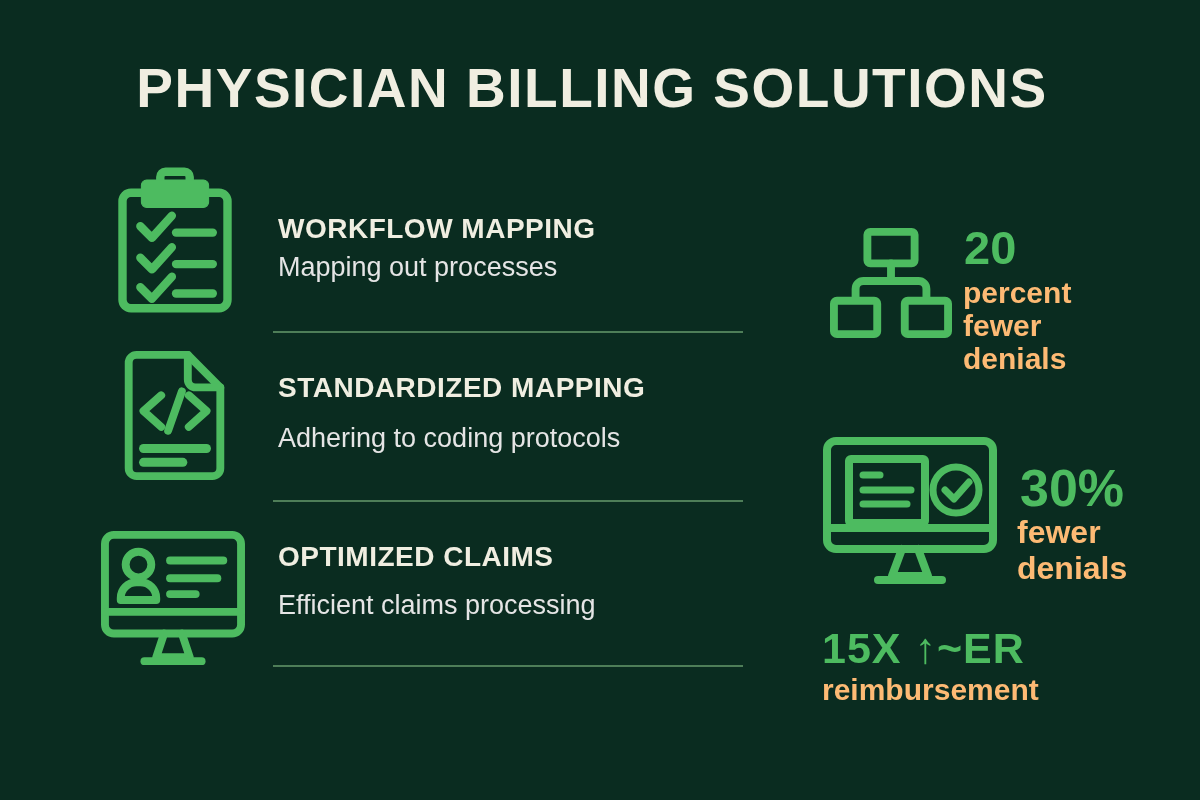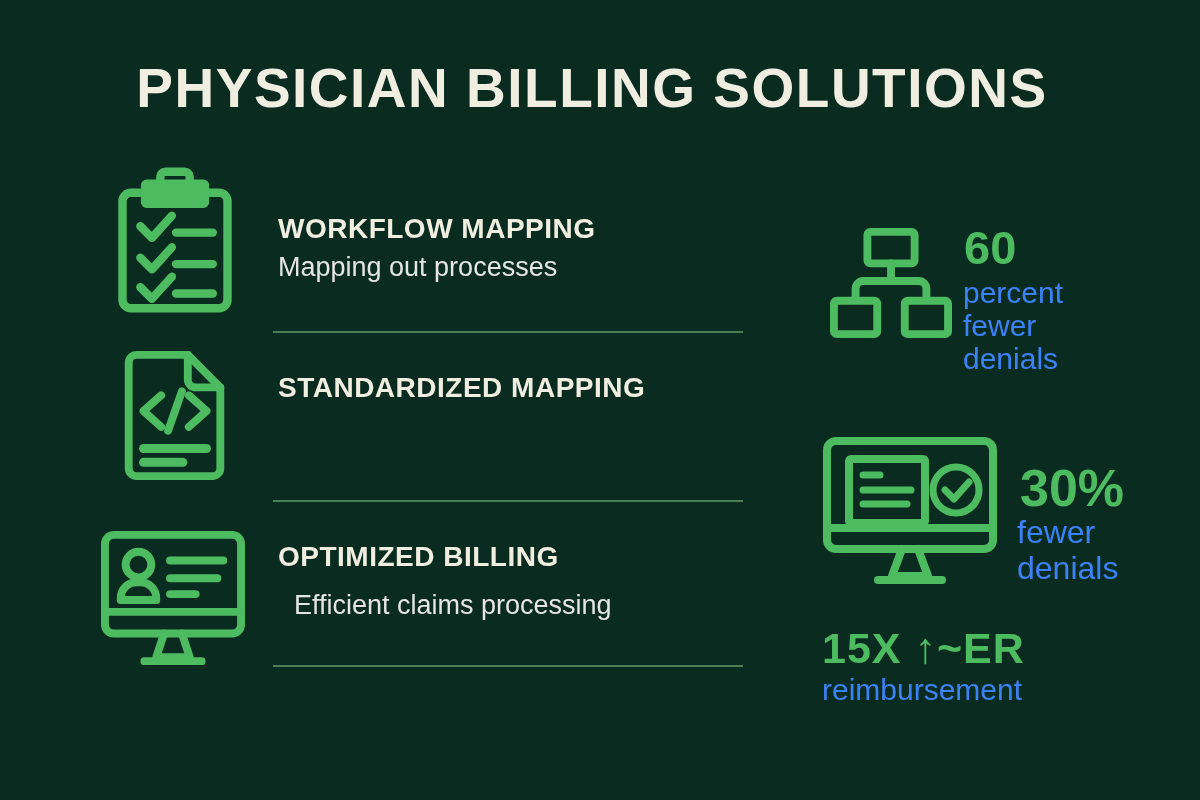--- a/index.html
+++ b/index.html
@@ -33,22 +33,23 @@
   .divider{
     width:470px;height:2px;
     background:#4e7e58;
   }
   .stat-value{
     color:#4dbb60;
     font-weight:700;
     white-space:nowrap;
   }
   .stat-line{
-    color:#3b82f6;
+    color:#fdba74;
     white-space:nowrap;
+    font-weight:bold;
   }
   svg{display:block;}
   .stroke{
     fill:none;stroke:#4dbb60;
     stroke-linecap:round;stroke-linejoin:round;
   }
   .fillg{fill:#4dbb60;stroke:#4dbb60;stroke-linejoin:round;}
 </style>
 </head>
 <body>
@@ -79,49 +80,50 @@
       <path class="stroke" stroke-width="8" d="M21 6 H73 L106 39 V121 a8 8 0 0 1 -8 8 H21 a8 8 0 0 1 -8 -8 V14 a8 8 0 0 1 8 -8 Z"></path>
       <path class="stroke" stroke-width="8" d="M73 6 V31 a8 8 0 0 0 8 8 H106"></path>
       <path class="stroke" stroke-width="8" d="M46 47 L28 63 L46 79"></path>
       <path class="stroke" stroke-width="8" d="M67 43 L53 83"></path>
       <path class="stroke" stroke-width="8" d="M74 47 L92 63 L74 79"></path>
       <path class="stroke" stroke-width="9" d="M28 101 H92"></path>
       <path class="stroke" stroke-width="9" d="M28 115 H68"></path>
     </svg>
   </span>
   <div class="abs svc-title" style="left:278px;top:372px;">STANDARDIZED MAPPING</div>
+  <div class="abs svc-desc" style="left:278px;top:423px;">Adhering to coding protocols</div>
   <div class="abs divider" style="left:273px;top:500px;"></div>
 
   <span class="abs" style="left:99px;top:529px;">
     <svg width="148" height="142" viewBox="0 0 150 144">
       <rect class="stroke" stroke-width="8" x="6" y="6" width="138" height="100" rx="9"></rect>
       <path class="stroke" stroke-width="8" d="M6 84 H144"></path>
       <circle class="stroke" stroke-width="8" cx="40" cy="36" r="13"></circle>
       <path class="stroke" stroke-width="8" d="M22 72 V70 A16 16 0 0 1 38 54 H42 A16 16 0 0 1 58 70 V72 Z"></path>
       <path class="stroke" stroke-width="8" d="M72 32 H126"></path>
       <path class="stroke" stroke-width="8" d="M72 50 H120"></path>
       <path class="stroke" stroke-width="8" d="M72 66 H98"></path>
       <path class="stroke" stroke-width="8" d="M66 106 L58 130 H92 L84 106"></path>
       <path class="stroke" stroke-width="8" d="M46 134 H104"></path>
     </svg>
   </span>
-  <div class="abs svc-title" style="left:278px;top:541px;">OPTIMIZED BILLING</div>
-  <div class="abs svc-desc" style="left:278px;top:590px;margin-left:16px;">Efficient claims processing</div>
+  <div class="abs svc-title" style="left:278px;top:541px;">OPTIMIZED CLAIMS</div>
+  <div class="abs svc-desc" style="left:278px;top:590px;">Efficient claims processing</div>
   <div class="abs divider" style="left:273px;top:665px;"></div>
 
   <span class="abs" style="left:830px;top:222px;">
     <svg width="122" height="122" viewBox="0 0 124 116">
       <rect class="stroke" stroke-width="8" x="38" y="6" width="48" height="32" rx="3"></rect>
       <path class="stroke" stroke-width="8" d="M62 38 V56"></path>
       <path class="stroke" stroke-width="8" d="M26 72 V64 a8 8 0 0 1 8 -8 H90 a8 8 0 0 1 8 8 V72"></path>
       <rect class="stroke" stroke-width="8" x="4" y="76" width="44" height="34" rx="3"></rect>
       <rect class="stroke" stroke-width="8" x="76" y="76" width="44" height="34" rx="3"></rect>
     </svg>
   </span>
-  <div class="abs stat-value" style="left:964px;top:220px;font-size:47px;">60</div>
+  <div class="abs stat-value" style="left:964px;top:220px;font-size:47px;">20</div>
   <div class="abs" style="left:963px;top:276px;font-size:30px;line-height:33px;">
     <div class="stat-line">percent</div>
     <div class="stat-line">fewer</div>
     <div class="stat-line">denials</div>
   </div>
 
   <span class="abs" style="left:822px;top:436px;">
     <svg width="176" height="152" viewBox="0 0 176 152">
       <rect class="stroke" stroke-width="8" x="5" y="5" width="166" height="108" rx="9"></rect>
       <path class="stroke" stroke-width="8" d="M5 92 H171"></path>

